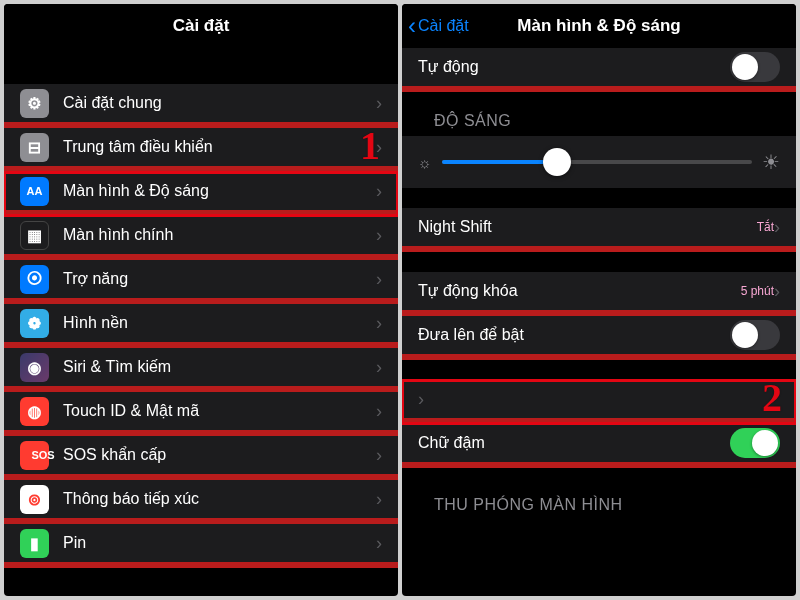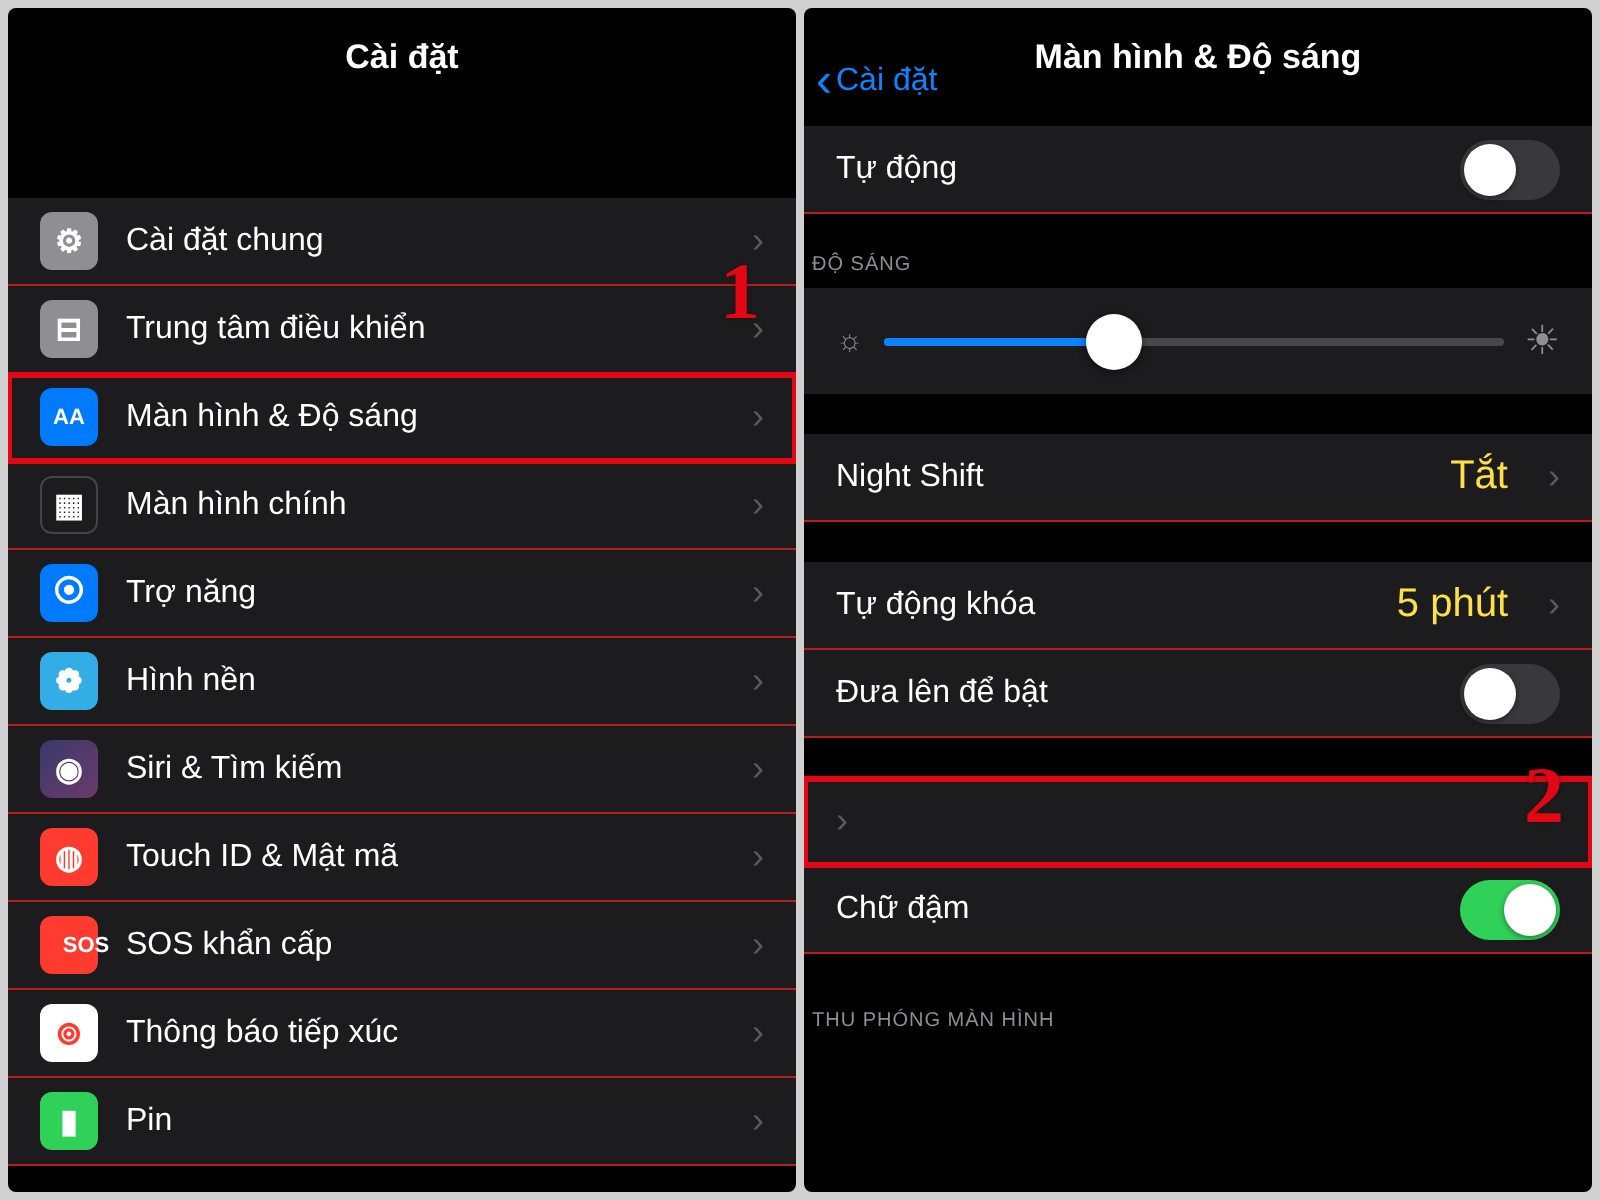--- a/index.html
+++ b/index.html
@@ -13,60 +13,60 @@
   .phone {
     flex: 1;
     background: #000;
     color: #fff;
     overflow: hidden;
     position: relative;
     border-radius: 4px;
   }
   .navbar {
     height: 44px;
-    display: flex; align-items: flex-start; justify-content: center;
+    display: flex; align-items: center; justify-content: center;
     position: relative;
     background: #000;
-    font-size: 17px; font-weight: 600; margin-top: 15px;
+    font-size: 17px; font-weight: 600;
   }
   .navbar .back {
     position: absolute; left: 6px; top: 0; bottom: 0;
     display: flex; align-items: center;
     color: #0a84ff; font-size: 16px; font-weight: 400;
   }
   .navbar .back .chev {
     font-size: 24px; margin-right: 2px; line-height: 1;
   }
   .section-header {
     color: #8e8e93;
-    font-size: 10px;
+    font-size: 16px;
     text-transform: uppercase;
-    padding: 0 4px 6px;
+    padding: 0 32px 6px;
     letter-spacing: 0.5px;
   }
   .spacer { height: 36px; }
   .spacer-sm { height: 20px; }
   .row {
     background: #1c1c1e;
     display: flex; align-items: center;
     padding: 0 16px;
     height: 44px;
-    border-bottom: 1px solid #b91c1c;
+    border-bottom: 6px solid #b91c1c;
     position: relative;
   }
   .row:last-of-type-in-group { border-bottom: none; }
   .row .icon {
     width: 29px; height: 29px; border-radius: 6px;
     margin-right: 14px;
     display: flex; align-items: center; justify-content: center;
     font-size: 16px; font-weight: 600;
     flex-shrink: 0;
   }
   .row .label { flex: 1; font-size: 16px; color: #fff; }
-  .row .detail { color: #fde047; font-size: 20px; margin-right: 20px; }
+  .row .detail { color: #f9a8d4; font-size: 12px; margin-right: 0; }
   .row .chevron { color: #5a5a5e; font-size: 18px; }
   .row.highlight {
     outline: 3px solid #e30613;
     outline-offset: -2px;
     z-index: 2;
   }
   .toggle {
     width: 50px; height: 30px; border-radius: 15px;
     background: #39393d; position: relative; flex-shrink: 0;
   }

